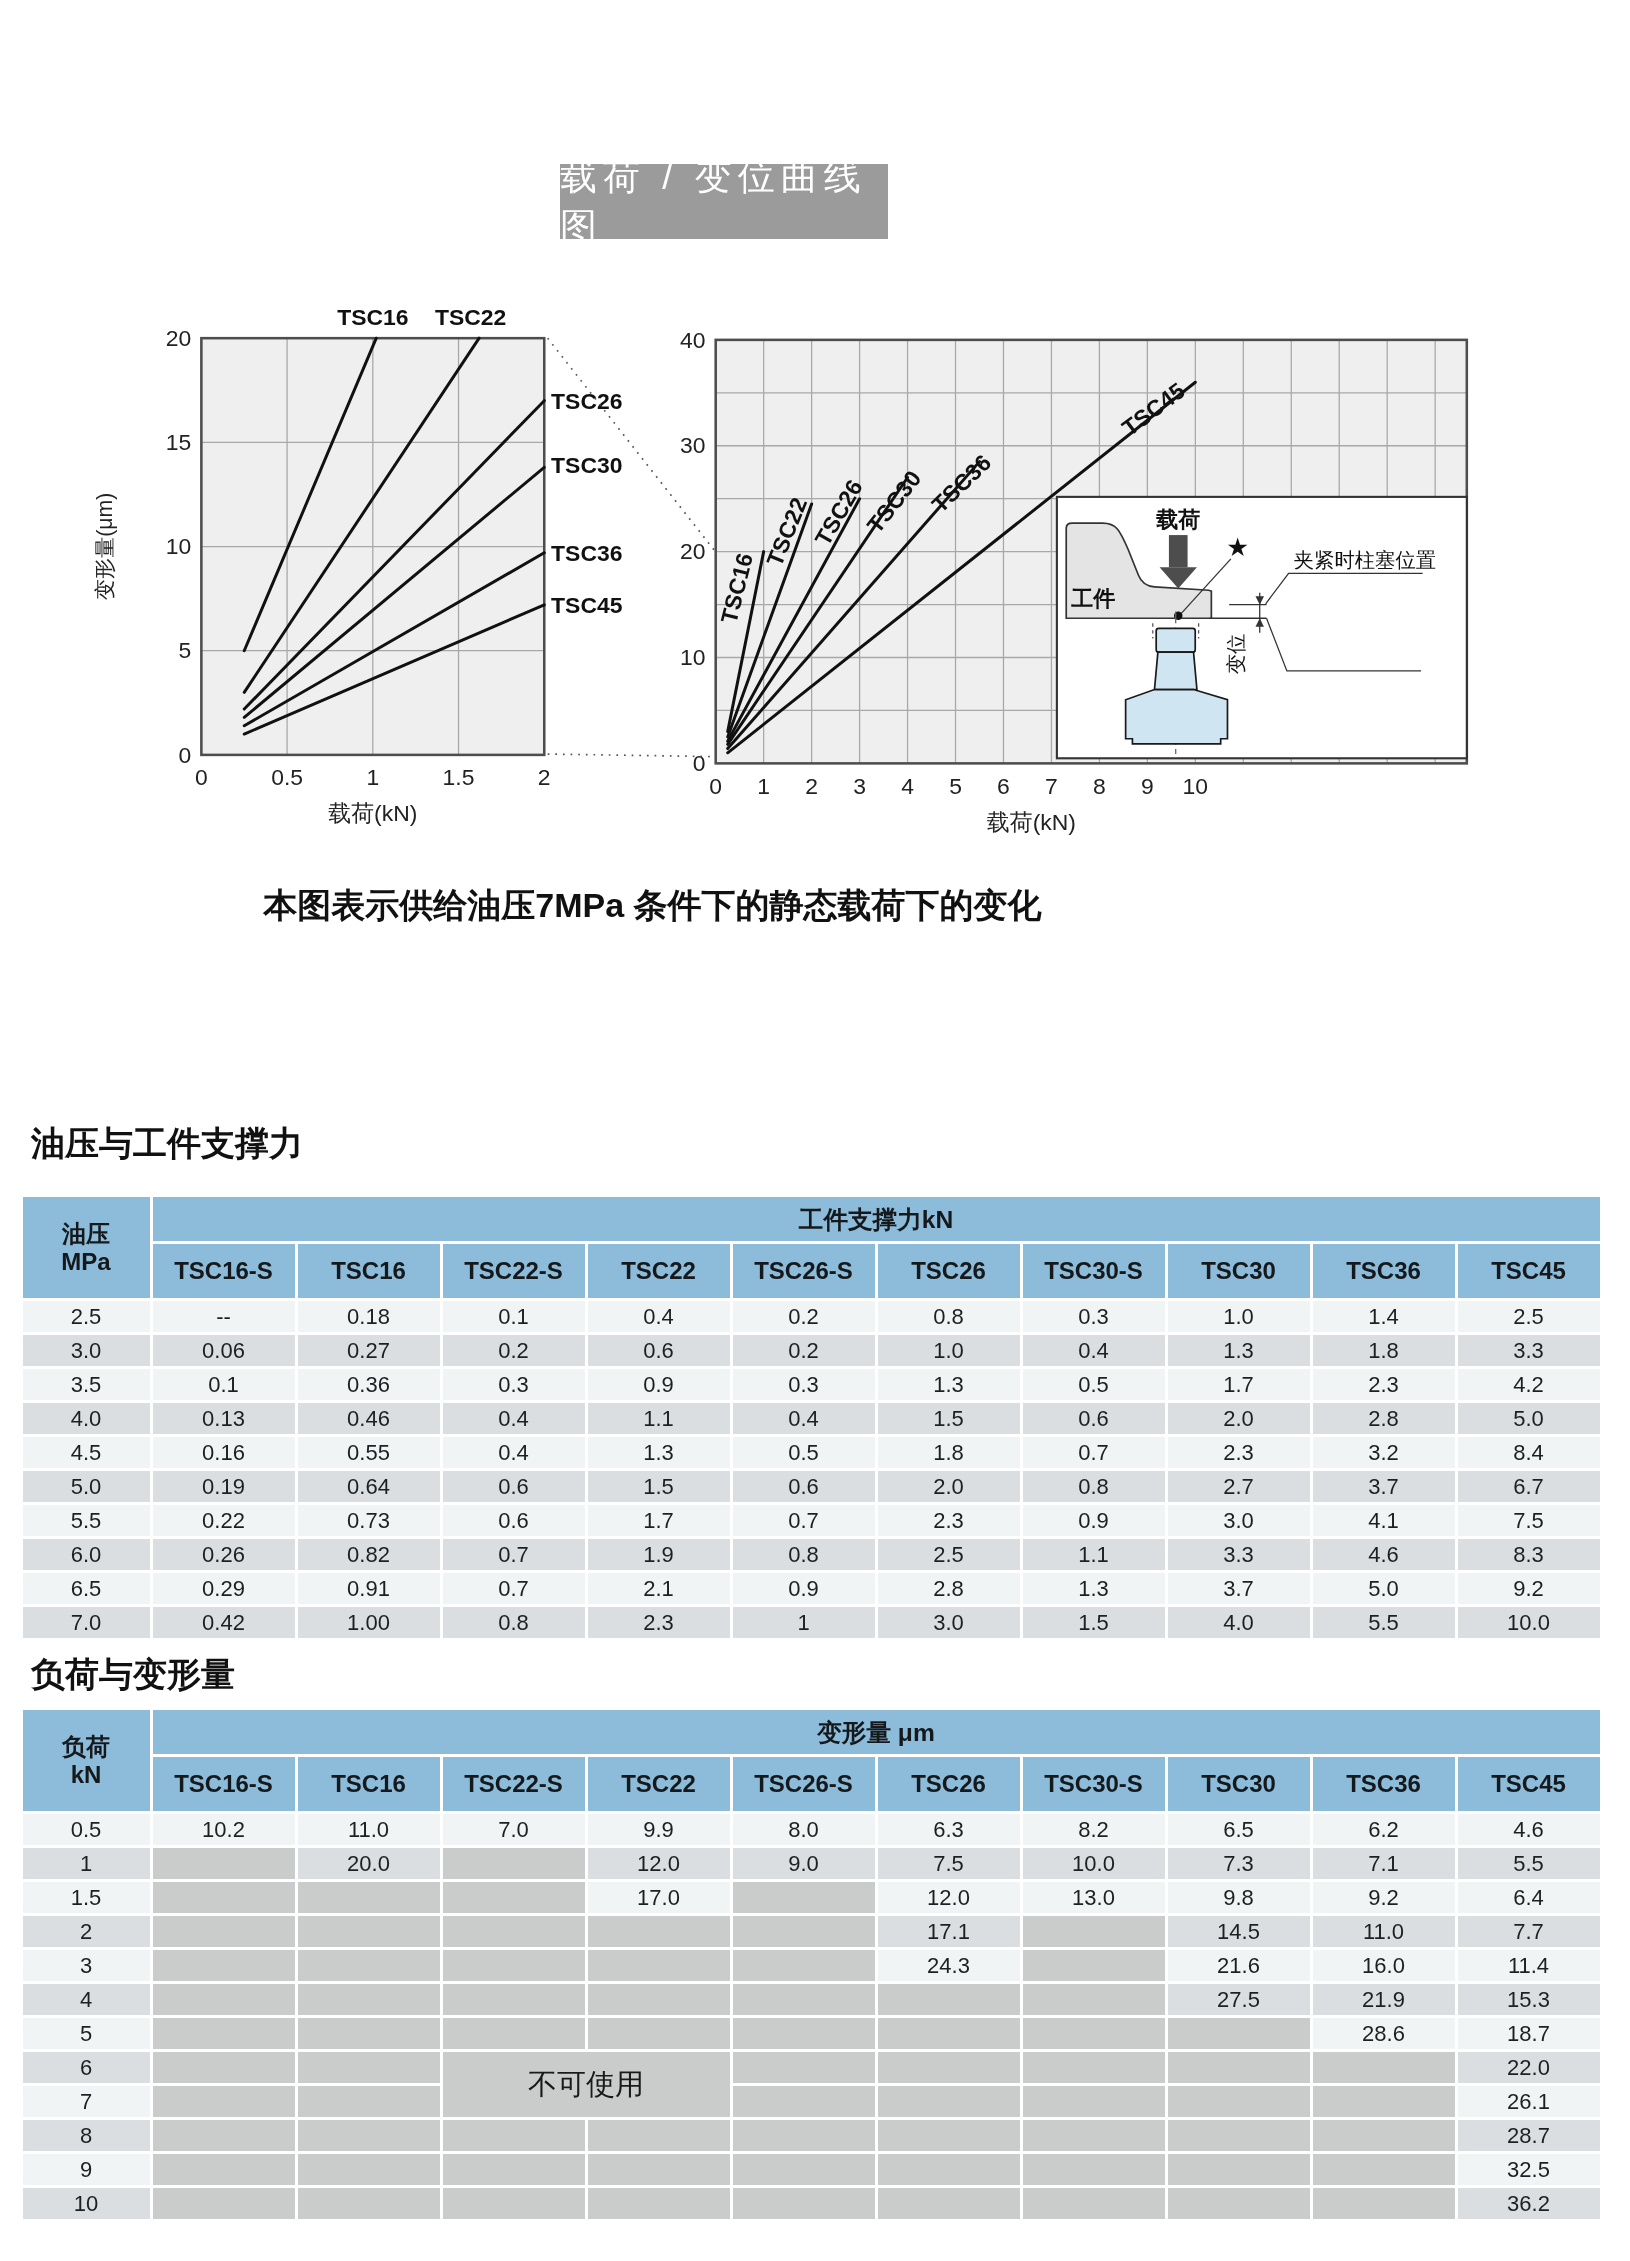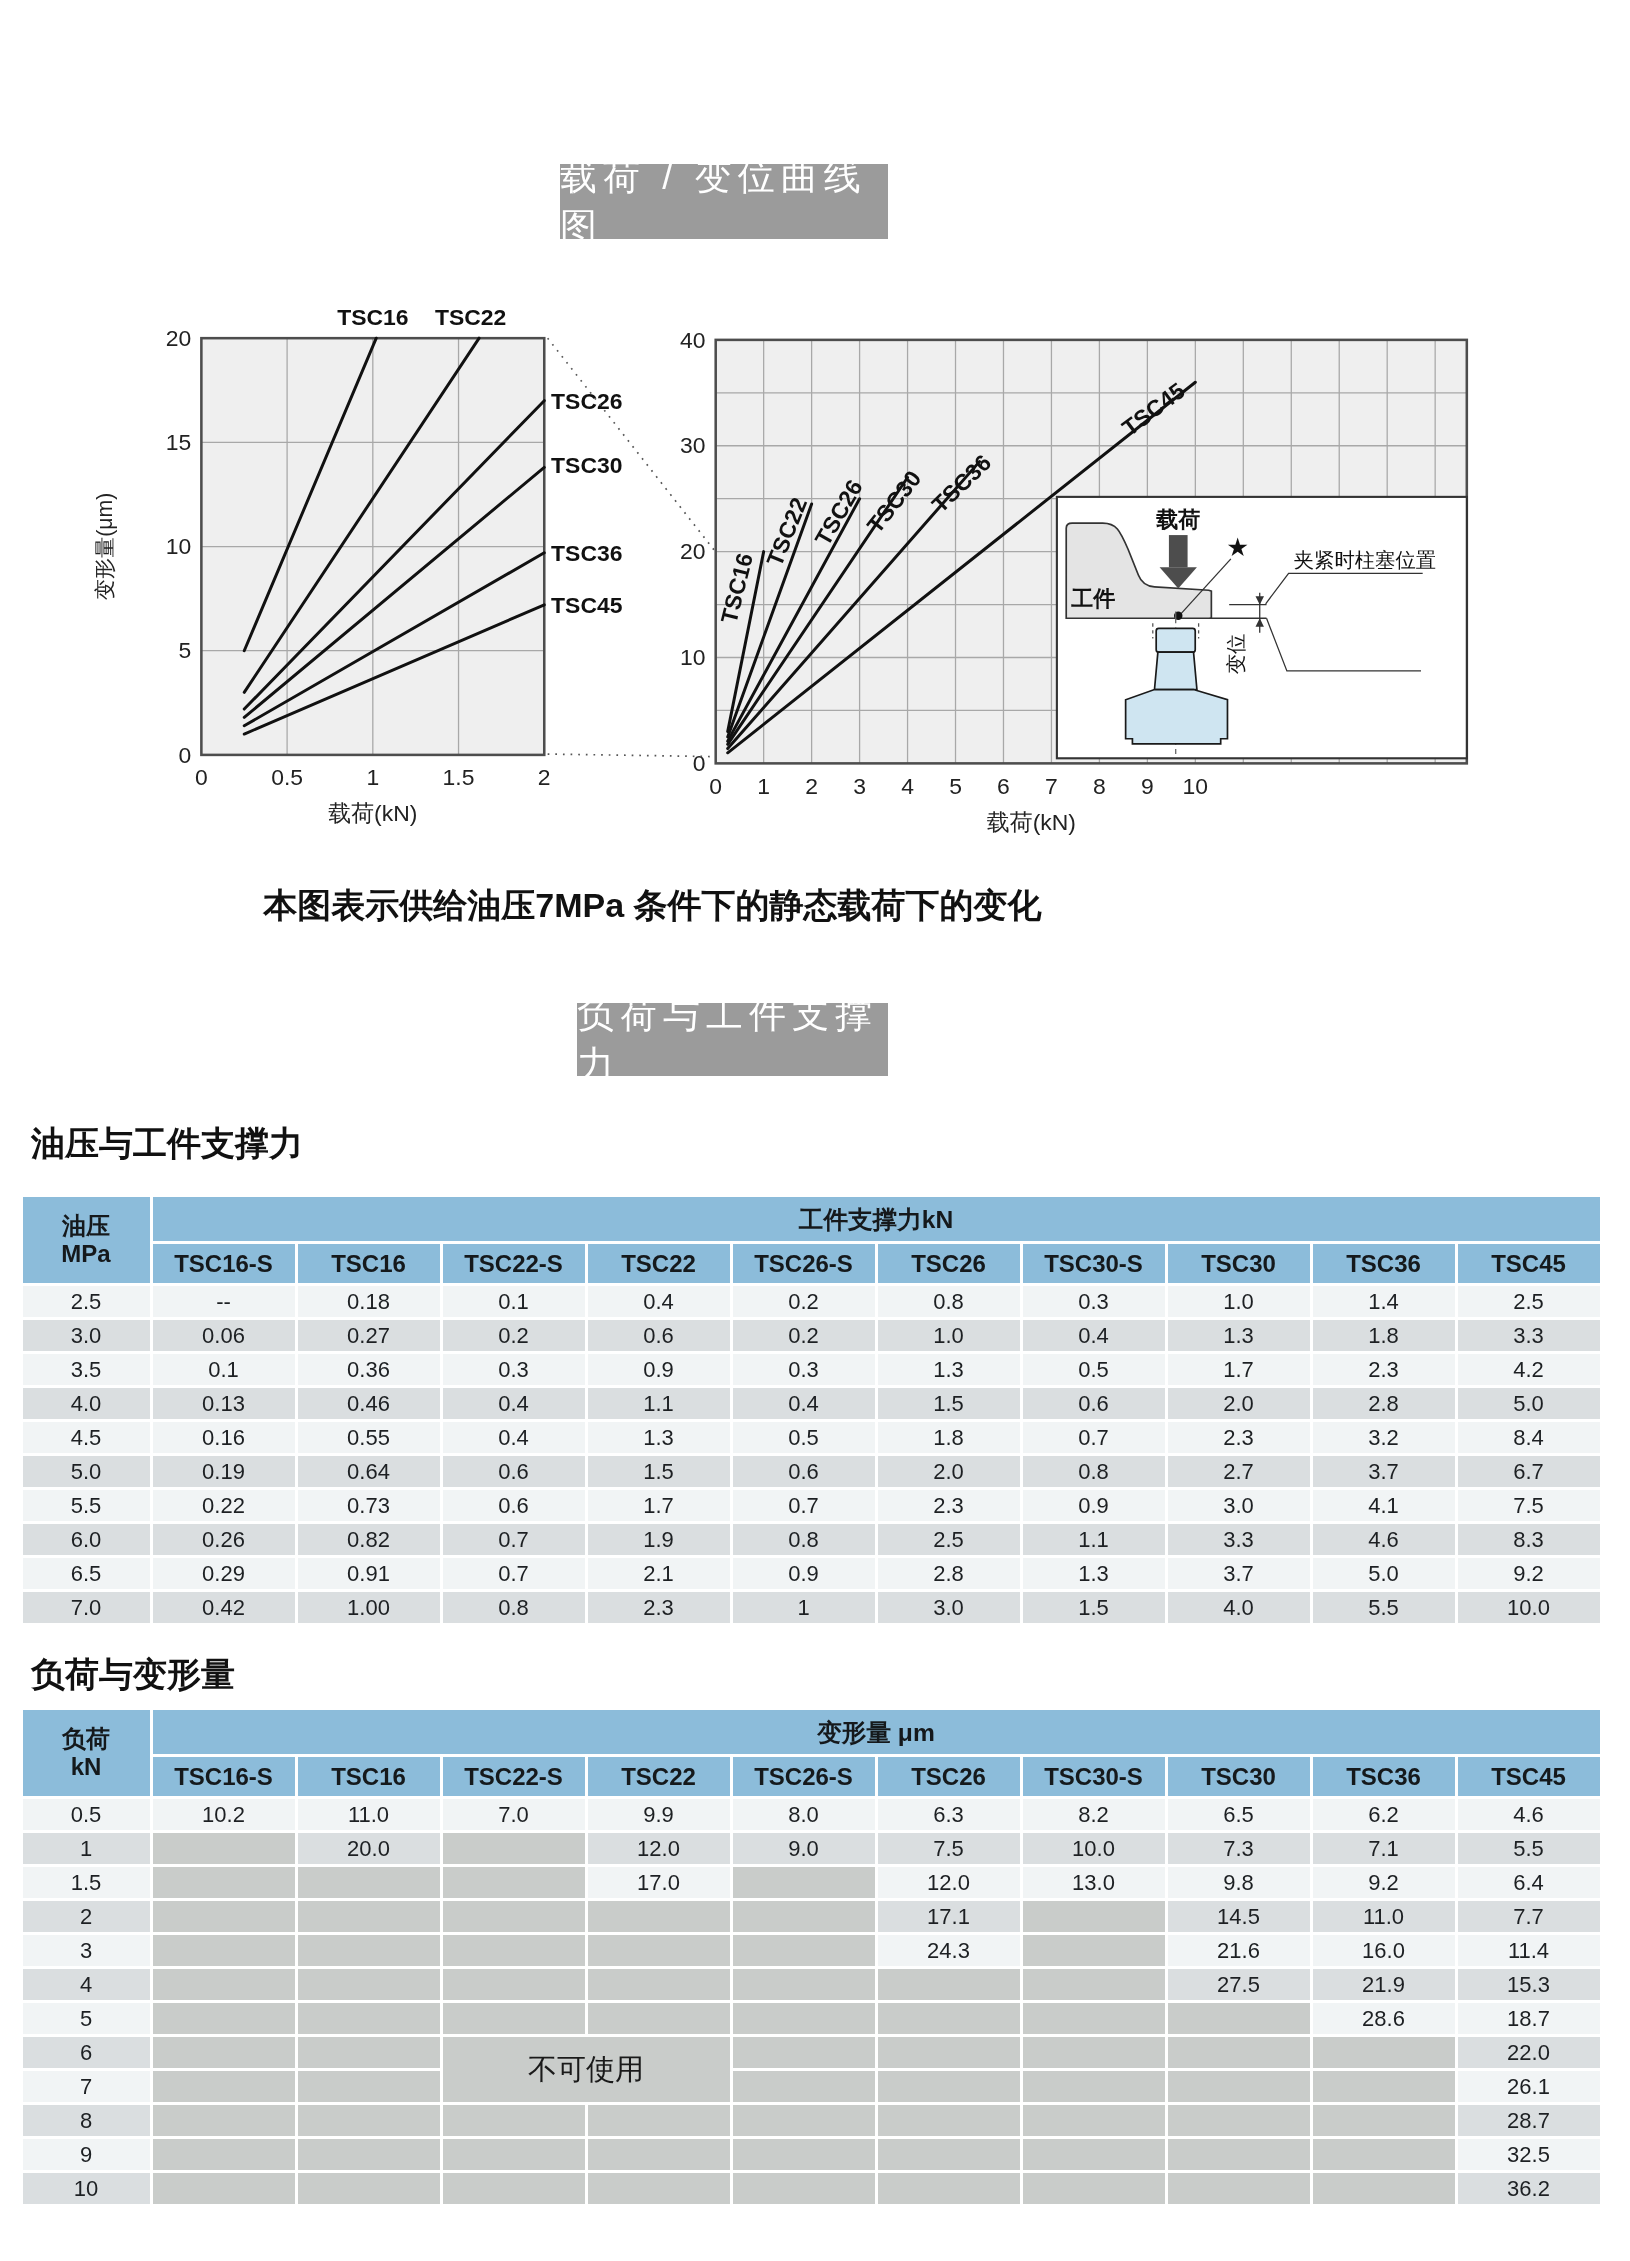--- a/index.html
+++ b/index.html
@@ -17,21 +17,21 @@
   #heading2{top:1652px;}
   svg text{font-family:"Liberation Sans","DejaVu Sans",sans-serif;}
   table{position:absolute;left:19.5px;border-collapse:separate;border-spacing:3.4px;
         table-layout:fixed;}
   #table1{top:1194px;}
   #table2{top:1707px;}
   th,td{padding:0;text-align:center;overflow:hidden;}
   th.blue{background:#8cbcda;color:#15191c;font-weight:700;font-size:24px;}
   th.group{font-size:24.6px;height:44px;}
   th.corner{font-size:24px;line-height:1.15;}
-  th.model{height:39px;}
+  th.model{height:54px;}
   td{font-size:22px;color:#1d2023;height:31px;}
   td.r0{background:#f1f4f5;}
   td.r1{background:#dadee0;}
   td.na{background:#c9ccca;}
   td.merged{font-size:29px;color:#1a1a1a;}
 </style>
 </head>
 <body>
 
 <div class="page">
@@ -170,23 +170,20 @@
         <path d="M1364,468 L1406,468 L1410,512 L1360,512 Z" fill="#cfe5f1" stroke="#1a1a1a" stroke-width="2"></path>
         <path d="M1360,512 L1406,512 L1446,524 L1446,570 L1438,570 L1438,576 L1334,576 L1334,570 L1326,570 L1326,524 Z" fill="#cfe5f1" stroke="#1a1a1a" stroke-width="2"></path>
         <line x1="1358" y1="434" x2="1358" y2="452" stroke="#555" stroke-width="1.5" stroke-dasharray="4 4"></line>
         <line x1="1412" y1="434" x2="1412" y2="452" stroke="#555" stroke-width="1.5" stroke-dasharray="4 4"></line>
       </g>
     </g>
   </svg>
 
   <div class="subtitle">本图表示供给油压7MPa 条件下的静态载荷下的变化</div>
 
-  <div class="banner" id="banner2">
-    <span>负荷与工件支撑力</span>
-  </div>
 
   <div class="section-heading" id="heading1">油压与工件支撑力</div>
   <table id="table1">
       <colgroup>
         <col style="width: 127px;">
         <col style="width: 142px;">
         <col style="width: 142px;">
         <col style="width: 142px;">
         <col style="width: 142px;">
         <col style="width: 142px;">

